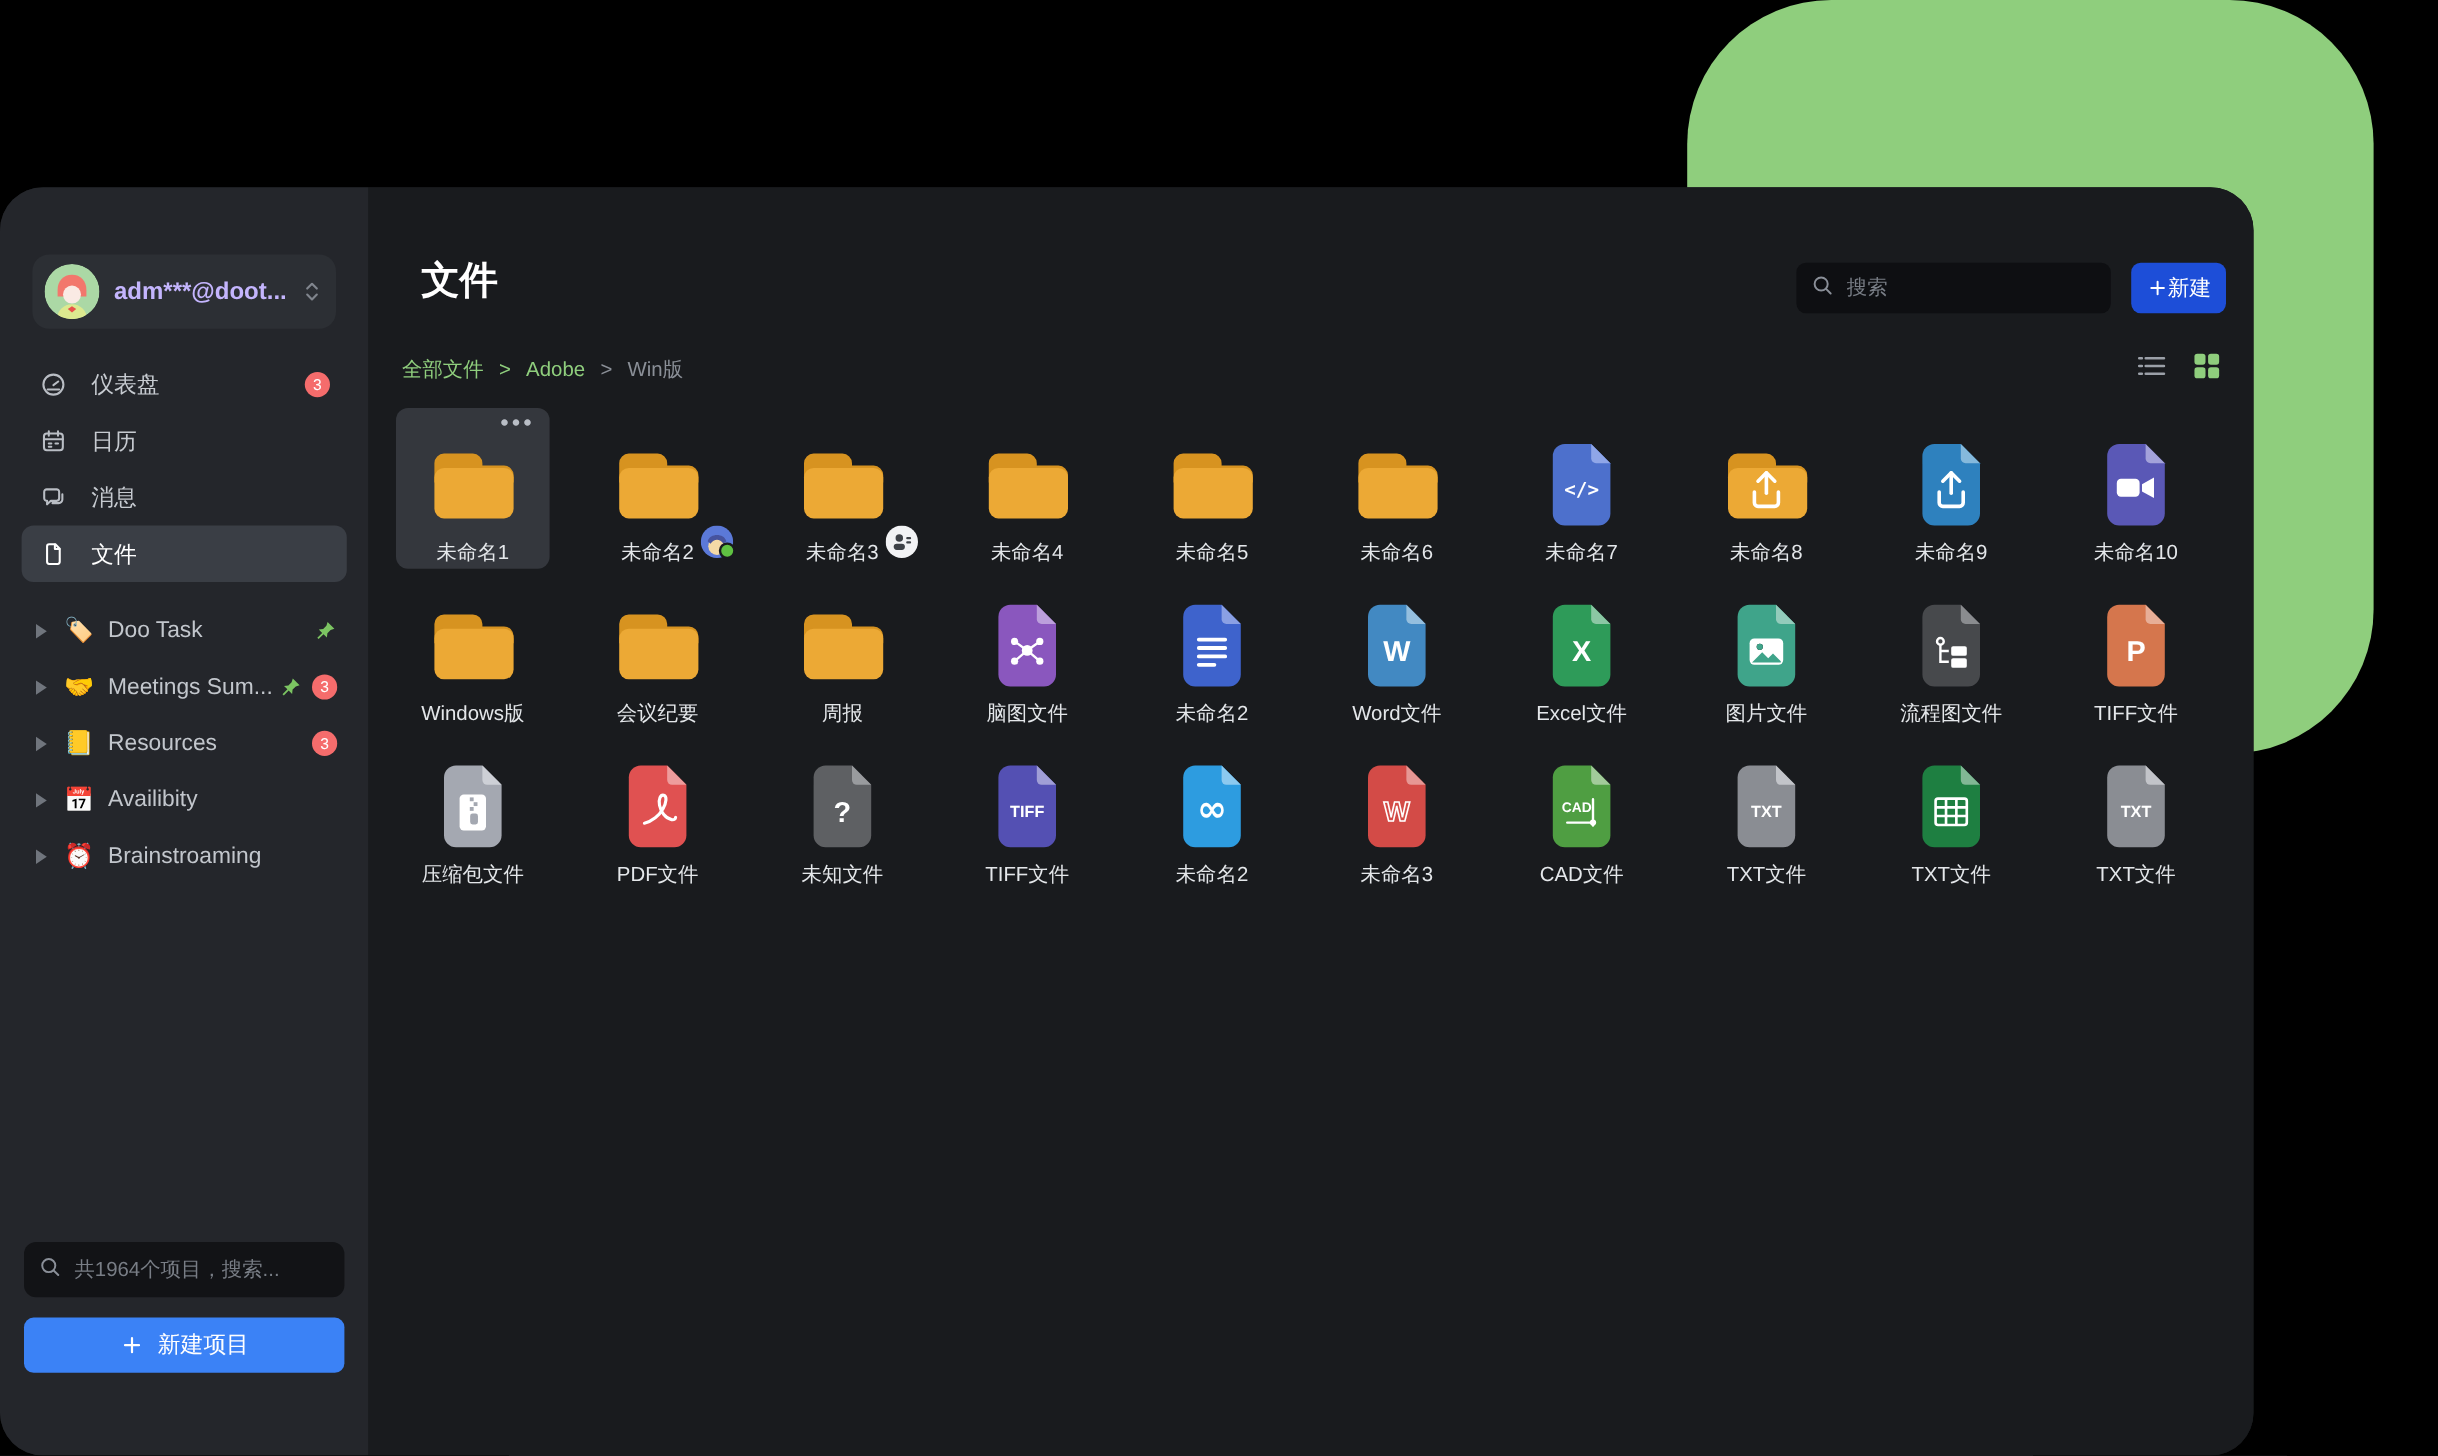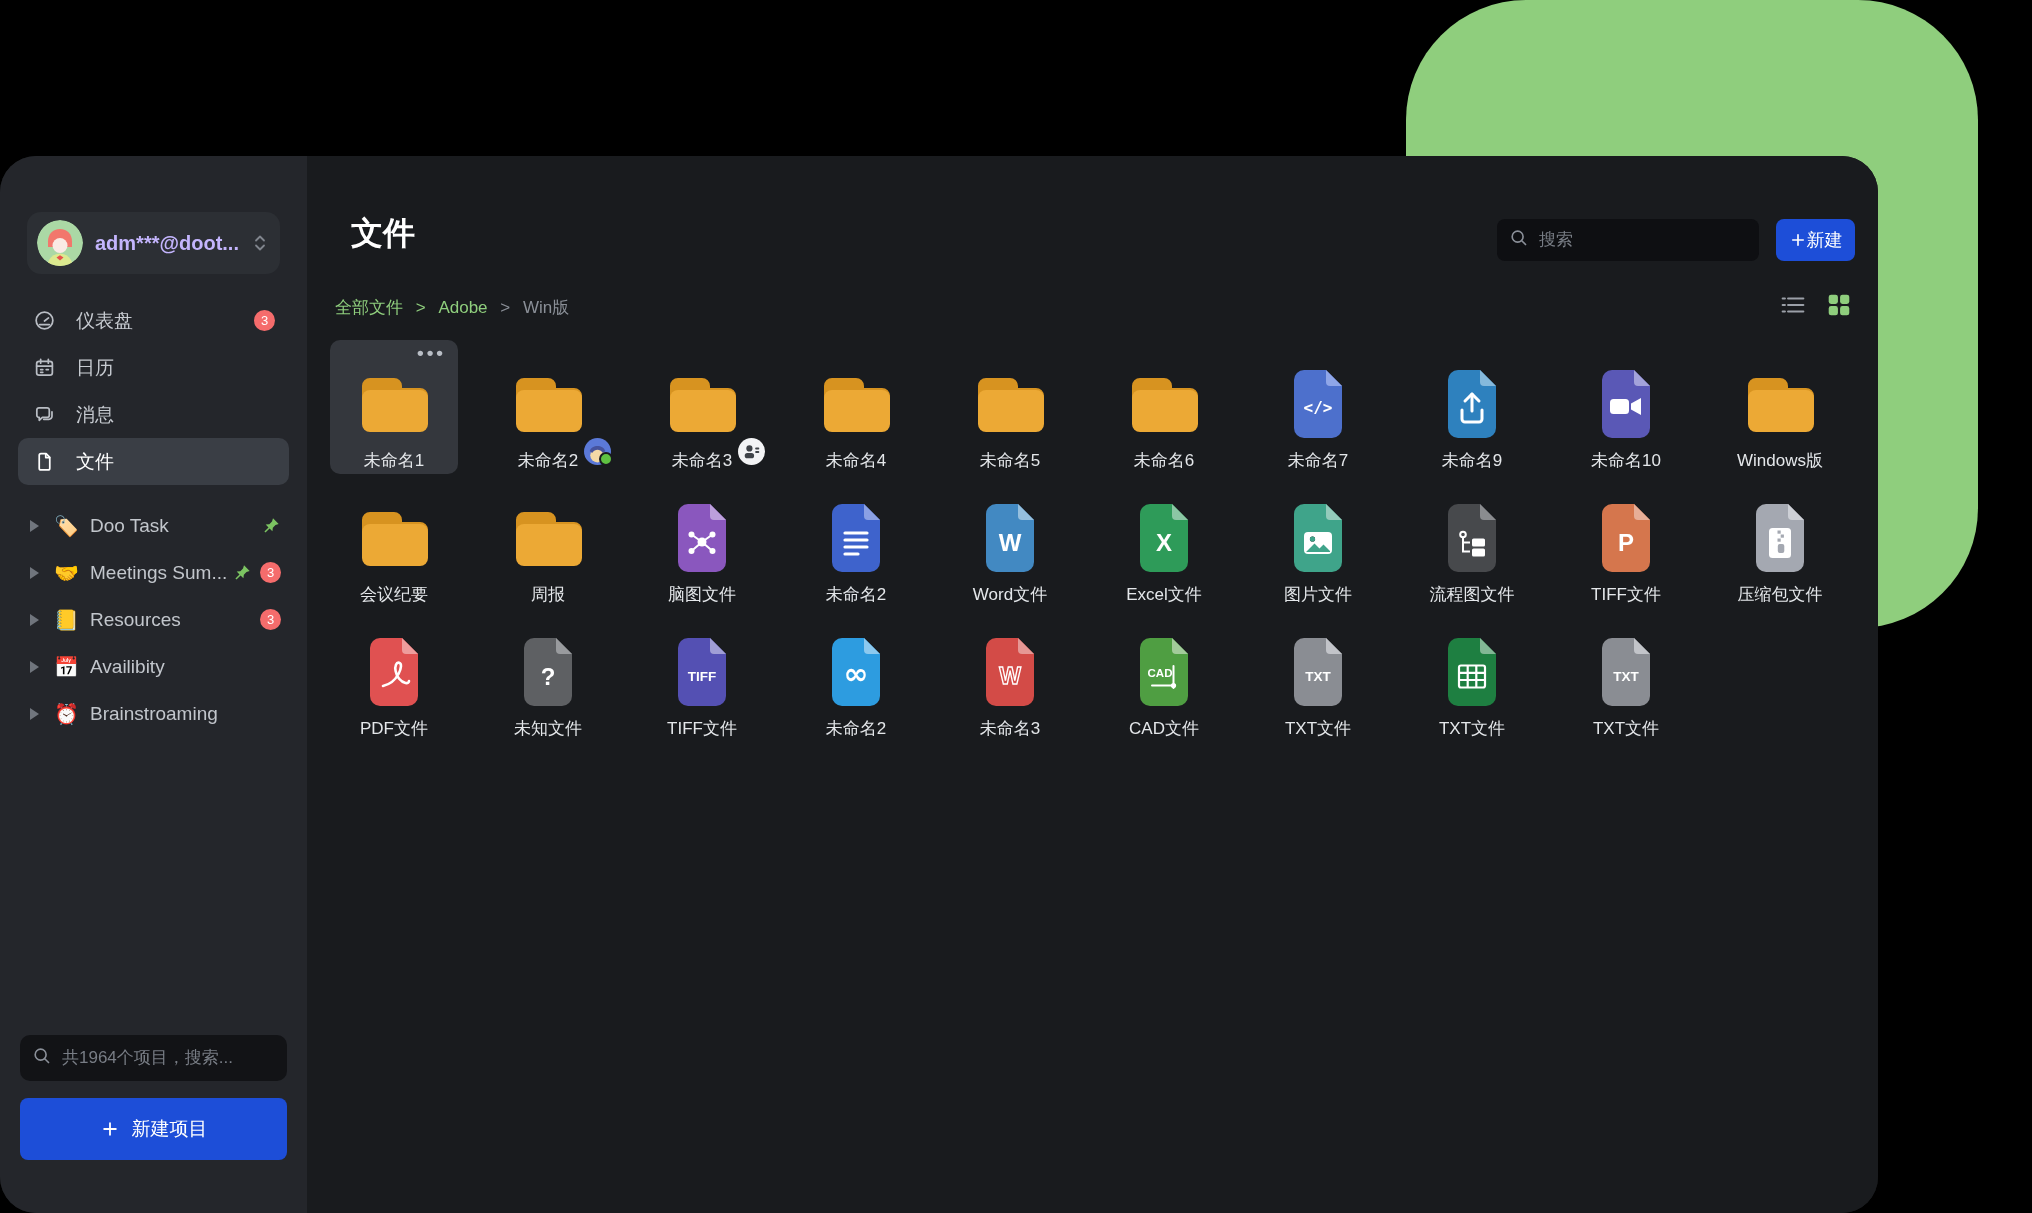--- a/index.html
+++ b/index.html
@@ -20,21 +20,21 @@
   .projects{position:absolute;top:346px;left:18px;right:18px;}
   .project-item{height:47px;display:flex;align-items:center;padding:0 8px;color:#C2C6CC;font-size:19px;cursor:pointer;}
   .tri{width:0;height:0;border-left:9px solid #70757D;border-top:6px solid transparent;border-bottom:6px solid transparent;margin:0 15px 0 4px;flex-shrink:0;}
   .pemoji{font-size:20px;margin-right:12px;width:24px;text-align:center;}
   .plabel{white-space:nowrap;overflow:hidden;text-overflow:ellipsis;max-width:150px;}
   .right-cluster{margin-left:auto;display:flex;align-items:center;gap:8px;}
   .badge{min-width:21px;height:21px;border-radius:11px;background:#F56C6C;color:#fff;font-size:13px;display:flex;align-items:center;justify-content:center;padding:0 4px;box-sizing:border-box;}
   .side-search{position:absolute;left:20px;top:879px;width:267px;height:46px;background:#121316;border-radius:10px;display:flex;align-items:center;padding:0 12px;box-sizing:border-box;}
   .side-search input{background:transparent;border:none;outline:none;color:#e5e5e5;font-size:17px;margin-left:8px;width:100%;font-family:inherit;}
   .side-search input::placeholder{color:#787D85;}
-  .new-project-btn{position:absolute;left:20px;top:942px;width:267px;height:62px;background:#1d4ed8;border:none;border-radius:8px;color:#fff;font-size:19px;display:flex;align-items:center;justify-content:center;gap:12px;cursor:pointer;font-family:inherit;}
+  .new-project-btn{position:absolute;left:20px;top:942px;width:267px;height:46px;background:#3b82f6;border:none;border-radius:8px;color:#fff;font-size:19px;display:flex;align-items:center;justify-content:center;gap:12px;cursor:pointer;font-family:inherit;}
   
   .main{flex:1;position:relative;background:#191B1E;}
   .main-title{position:absolute;left:44px;top:56px;font-size:32px;font-weight:bold;color:#fff;}
   .top-search{position:absolute;left:1190px;top:63px;width:262px;height:42px;background:#0E0F12;border-radius:8px;display:flex;align-items:center;padding:0 12px;box-sizing:border-box;}
   .top-search input{background:transparent;border:none;outline:none;color:#C6CAD0;font-size:17px;margin-left:8px;width:100%;font-family:inherit;}
   .top-search input::placeholder{color:#787D85;}
   .new-btn{position:absolute;left:1469px;top:63px;width:79px;height:42px;background:#1d4ed8;border:none;border-radius:8px;color:#fff;font-size:18px;display:flex;align-items:center;justify-content:center;gap:0;cursor:pointer;font-family:inherit;}
   .breadcrumb{position:absolute;left:28px;top:140px;font-size:17px;color:#8A8F97;}
   .breadcrumb .lnk{color:#8FCE7D;cursor:pointer;}
   .breadcrumb .sep{margin:0 8px;color:#8FCE7D;}
@@ -288,20 +288,32 @@
         <div class="cell">
           <span class="icon"><svg viewBox="0 0 84 84" width="84" height="84">
     <path d="M18 18a10 10 0 0 1 10-10h22l16 16v42a10 10 0 0 1-10 10H28a10 10 0 0 1-10-10z" fill="#4D70CC"></path>
     <path d="M50 8l16 16H54a4 4 0 0 1-4-4z" fill="#8FA6E8"></path>
               <text x="42" y="51" text-anchor="middle" font-size="16" font-weight="bold" fill="#fff" font-family="DejaVu Sans Mono,monospace">&lt;/&gt;</text>
             </svg></span>
           <span class="flabel">未命名7</span>
         </div>
         <div class="cell">
           <span class="icon"><svg viewBox="0 0 84 84" width="84" height="84">
+    <path d="M10 24a8 8 0 0 1 8-8h24a8 8 0 0 1 8 8v2h18a8 8 0 0 1 8 8v6H10z" fill="#D79320"></path>
+    <rect x="10" y="28" width="66" height="42" rx="8" fill="#ECA935"></rect>
+              <g stroke="#fff" stroke-width="3" fill="none" stroke-linecap="round" stroke-linejoin="round">
+                <path d="M32 48v9a3 3 0 0 0 3 3h14a3 3 0 0 0 3-3v-9"></path>
+                <path d="M42 32v17"></path>
+                <path d="M35 39l7-7 7 7"></path>
+              </g>
+            </svg></span>
+          <span class="flabel">未命名8</span>
+        </div>
+        <div class="cell">
+          <span class="icon"><svg viewBox="0 0 84 84" width="84" height="84">
     <path d="M18 18a10 10 0 0 1 10-10h22l16 16v42a10 10 0 0 1-10 10H28a10 10 0 0 1-10-10z" fill="#2E81BE"></path>
     <path d="M50 8l16 16H54a4 4 0 0 1-4-4z" fill="#85B9DC"></path>
               <g stroke="#fff" stroke-width="3" fill="none" stroke-linecap="round" stroke-linejoin="round">
                 <path d="M32 48v9a3 3 0 0 0 3 3h14a3 3 0 0 0 3-3v-9"></path>
                 <path d="M42 32v17"></path>
                 <path d="M35 39l7-7 7 7"></path>
               </g>
             </svg></span>
           <span class="flabel">未命名9</span>
         </div>

